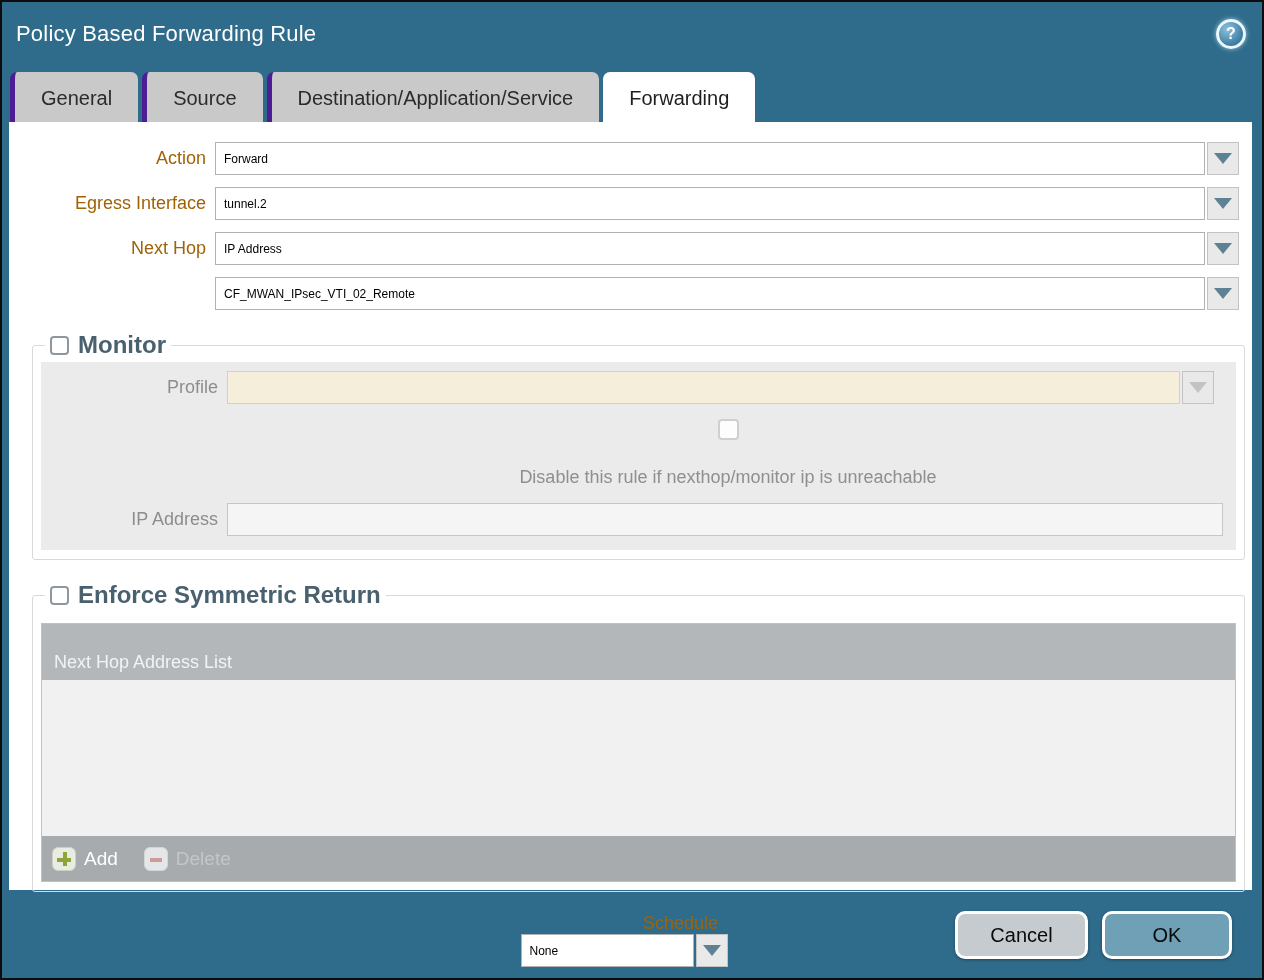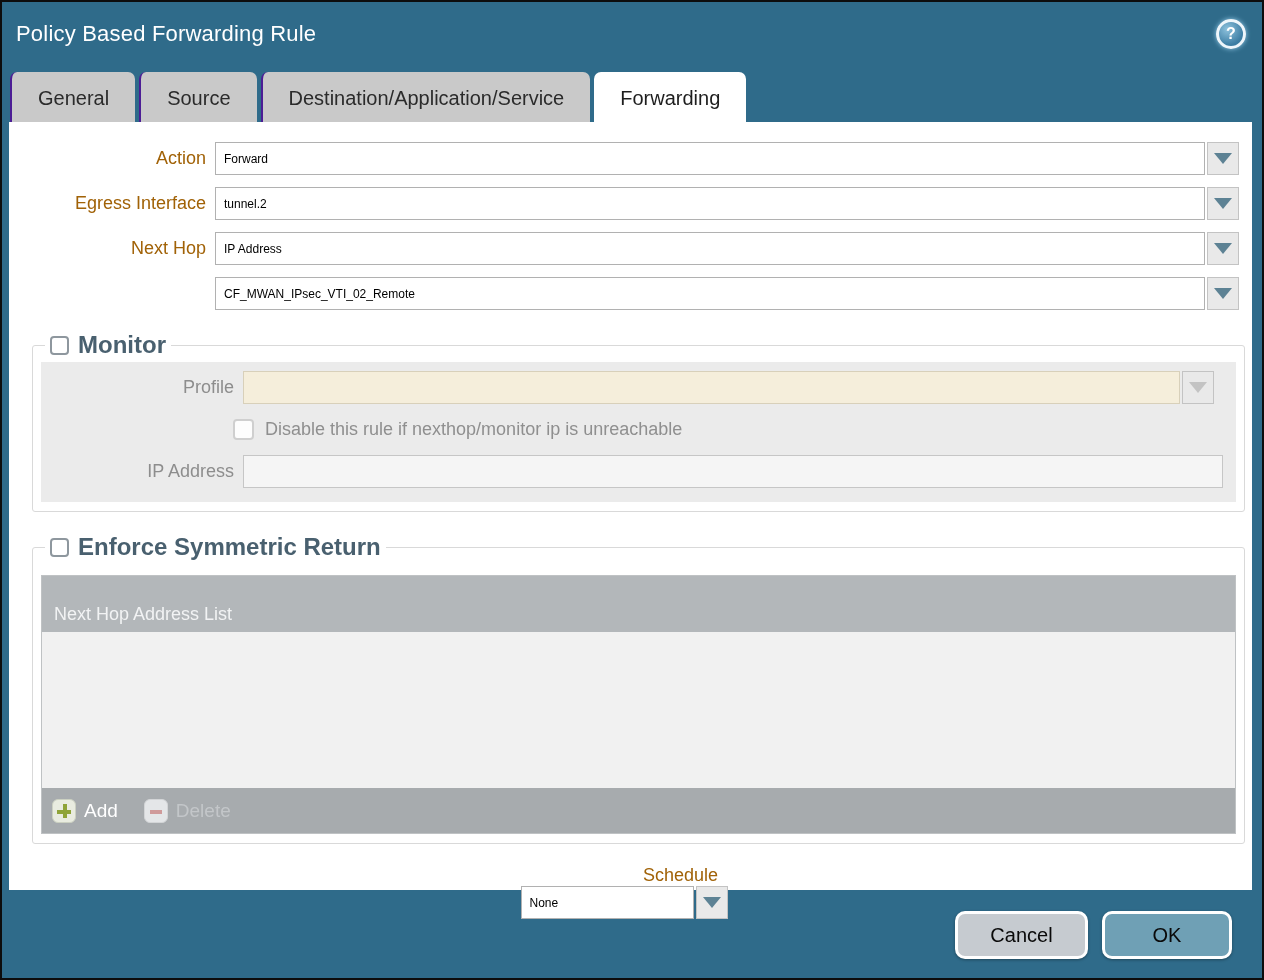--- a/index.html
+++ b/index.html
@@ -18,21 +18,21 @@
     background:radial-gradient(circle at 35% 30%,#8ec2dd,#3c7da3 70%);
     border:3px solid #eef6fb;color:#ffffff;font-weight:bold;font-size:16px;
     display:flex;align-items:center;justify-content:center;
     box-shadow:0 0 5px rgba(160,215,245,.9);cursor:pointer;
   }
   
   .tabs{position:absolute;left:8px;top:70px;display:flex;gap:4px;height:50px;z-index:2;}
   .tab{
     background:#c9c9c9;color:#2b2b2b;border-radius:7px 7px 0 0;
     padding:0 26px;line-height:52px;font-size:20px;white-space:nowrap;cursor:pointer;
-    border-left:2px solid #4c1d95;
+    border-left:5px solid #4c1d95;
   }
   .tab.active{background:#ffffff;color:#1e1e1e;border-left:none;}
   
   .panel{
     position:absolute;left:7px;top:120px;width:1243px;height:768px;background:#ffffff;z-index:1;
   }
   .frow{display:flex;align-items:center;margin:12px 13px 0 0;}
   .frow.first{margin-top:20px;}
   .lbl{width:206px;text-align:right;padding-right:9px;font-size:18px;color:#a16207;flex:none;}
   .fieldwrap{flex:1;display:flex;align-items:stretch;}
@@ -52,24 +52,24 @@
     padding:0 8px 9px 8px;position:relative;
   }
   .fset > legend{display:flex;align-items:center;gap:9px;padding:0 5px;margin-left:4px;}
   .legend-text{font-weight:bold;color:#49606f;font-size:24px;}
   .cbx{
     width:19px;height:19px;border:2px solid #8e979e;border-radius:4px;background:#fff;
     flex:none;cursor:pointer;
   }
   .cbx.disabled{border:2px solid #cfcfcf;background:#fdfdfd;cursor:default;}
   .graybox{background:#ebebeb;margin-top:3px;padding:9px 0 14px 0;}
-  .graybox .lbl{width:202px;color:#8d8d8d;}
+  .graybox .lbl{width:186px;color:#8d8d8d;}
   .field-cream{background:#f5eedb;border:1px solid #d8d0ba;}
   .field-dis{background:#f5f5f5;border:1px solid #c6c6c6;}
-  .disrow{display:flex;align-items:center;margin:15px 13px 0 192px;gap:11px;}
+  .disrow{display:flex;align-items:center;margin:15px 13px 0 192px;gap:27px;flex-direction:column;}
   .distext{color:#8f8f8f;font-size:18px;}
   
   .nh-table{margin-top:14px;border:1px solid #bfc2c4;}
   .nh-head{background:#b3b7ba;color:#f2f3f4;font-size:18px;padding:28px 12px;height:44px;}
   .nh-body{background:#f1f1f1;height:156px;}
   .nh-foot{background:#a7abae;height:45px;display:flex;align-items:center;padding-left:10px;gap:26px;}
   .tbtn{display:flex;align-items:center;gap:8px;cursor:pointer;}
   .icon-sq{width:24px;height:24px;border-radius:6px;position:relative;flex:none;}
   .icon-add{background:#e9ece0;border:1px solid #ccd1c2;}
   .icon-add::before{content:"";position:absolute;left:4px;right:4px;top:10px;height:4px;background:#8fa438;}

